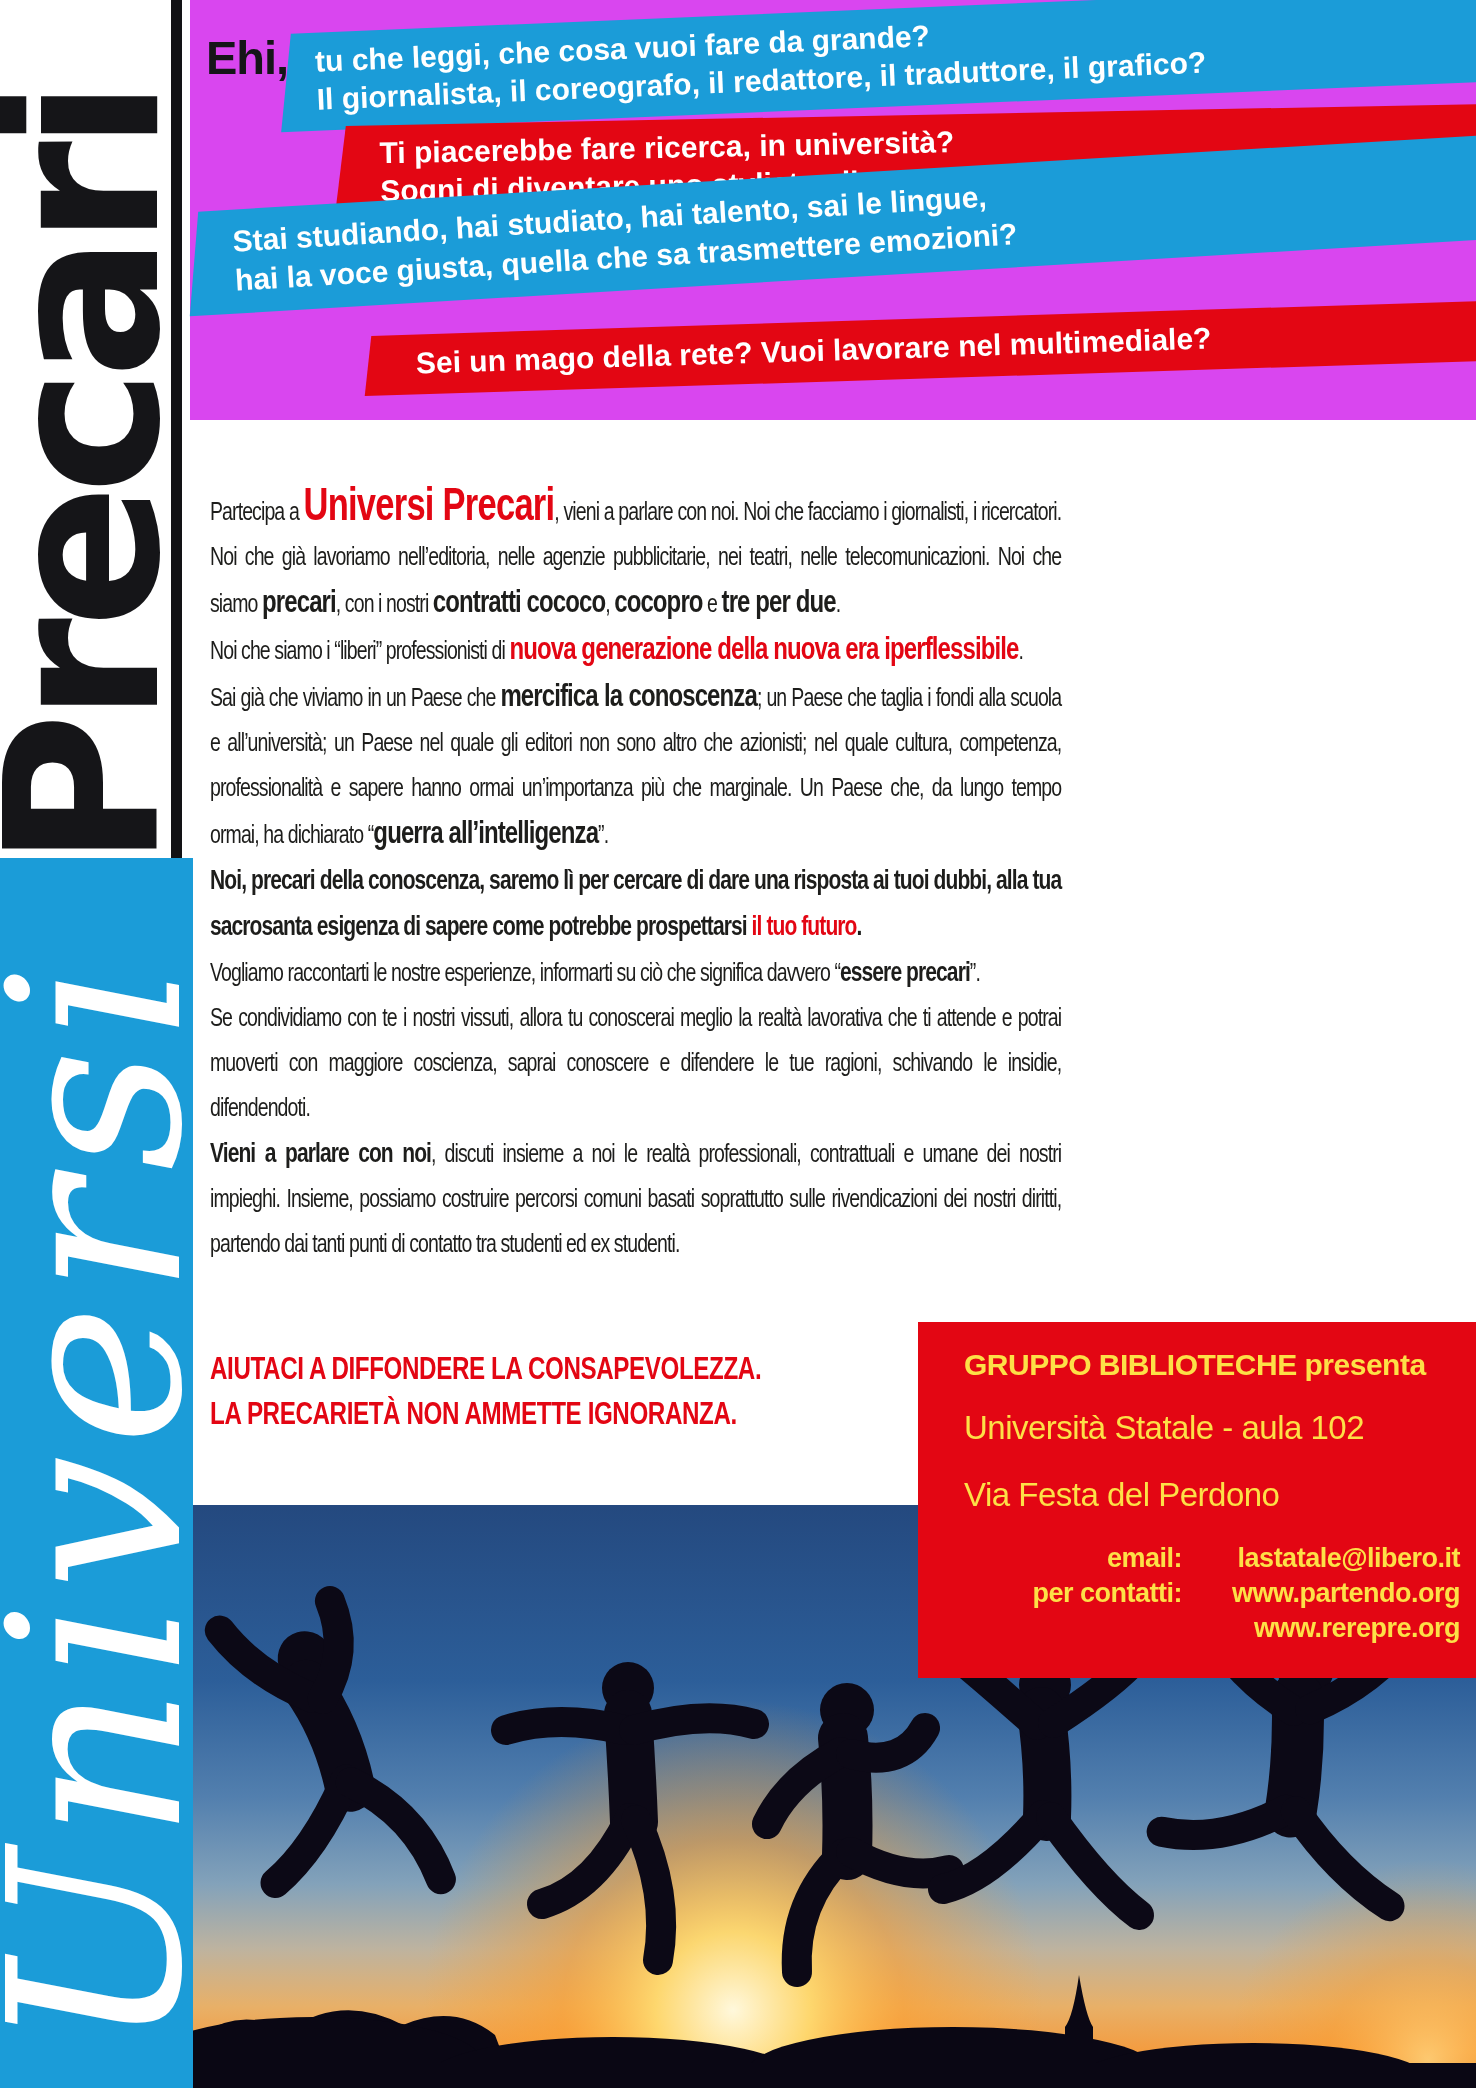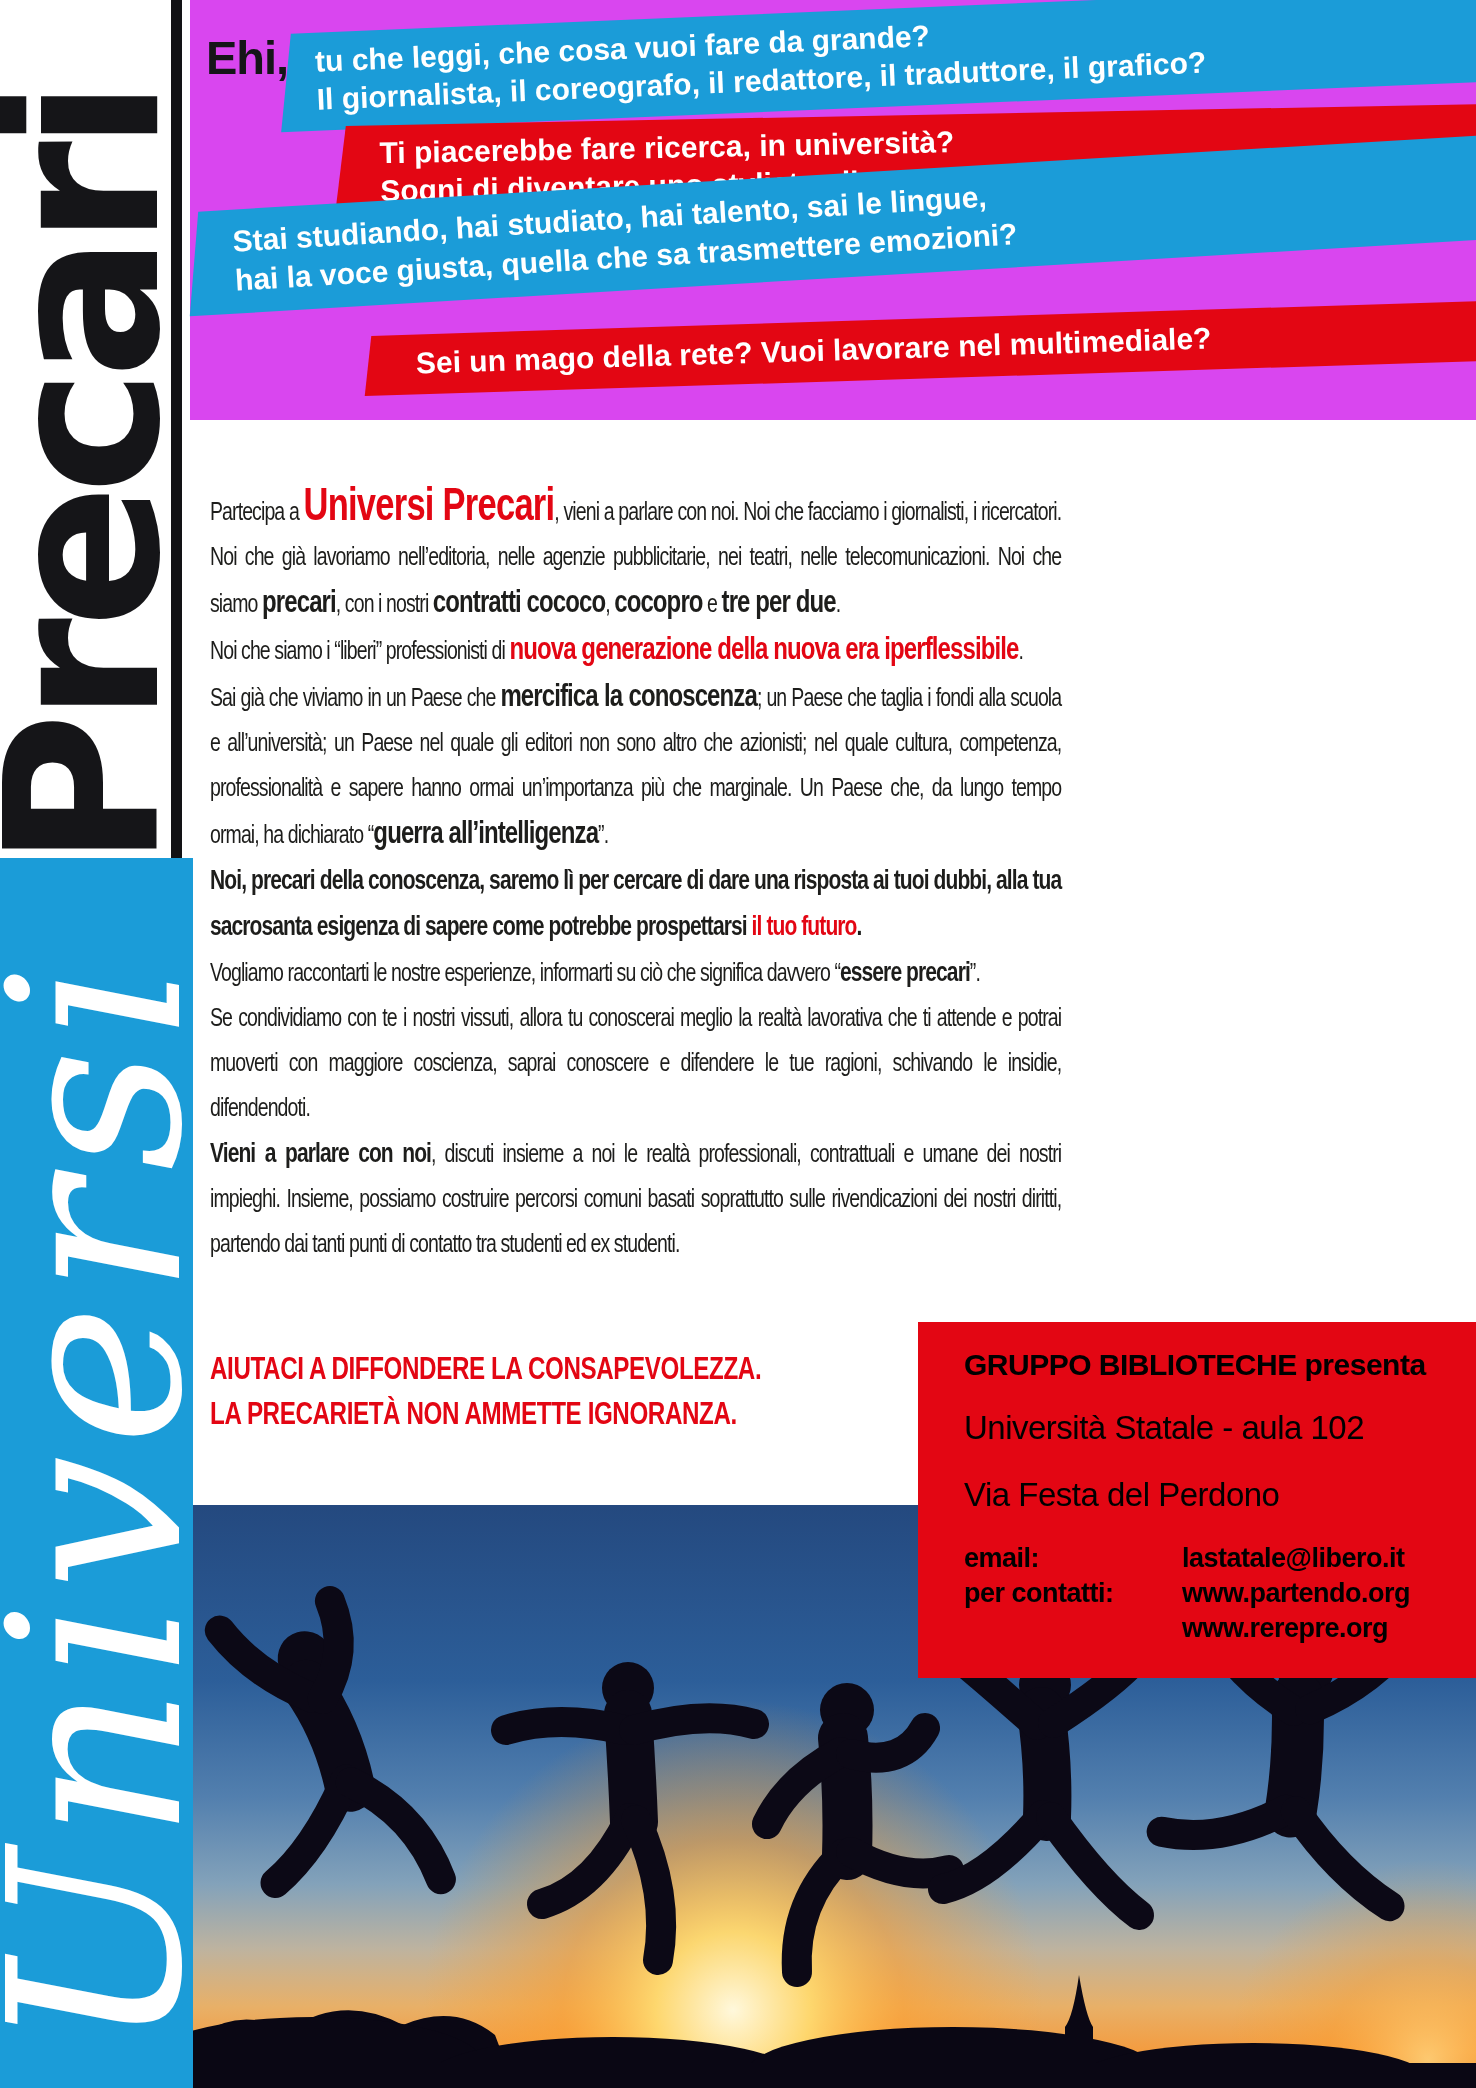--- a/index.html
+++ b/index.html
@@ -56,27 +56,27 @@
     position:absolute;left:210px;top:1346px;width:900px;
     transform:scaleX(0.78);transform-origin:0 0;
     font-weight:bold;font-size:31px;line-height:45px;color:#e30613;letter-spacing:-0.5px;
   }
   
   .photo{position:absolute;left:193px;top:1505px;width:1283px;height:583px;z-index:1;}
   .photo svg{display:block;}
   
   .event-box{
     position:absolute;left:918px;top:1322px;width:558px;height:356px;background:#e30613;
-    color:#000000;box-sizing:border-box;padding:26px 16px 0 46px;z-index:3;
+    color:#fde047;box-sizing:border-box;padding:26px 16px 0 46px;z-index:3;
     letter-spacing:-0.5px;
   }
   .ev-presenter{font-weight:bold;font-size:30px;line-height:34px;margin-bottom:24px;}
   .ev-when{font-weight:bold;font-size:33px;line-height:44px;}
   .ev-where{font-weight:normal;font-size:33px;line-height:44px;margin-top:23px;}
-  .ev-contacts{margin-top:24px;}
+  .ev-contacts{margin-top:24px;text-align:right;}
   .ev-row{font-weight:bold;font-size:27px;line-height:35px;display:flex;}
   .ev-lbl{width:218px;flex:none;}
   .ev-val{flex:1;}
 </style>
 </head>
 <body>
 
 <div class="page">
 
   <div class="v-rule"></div>

